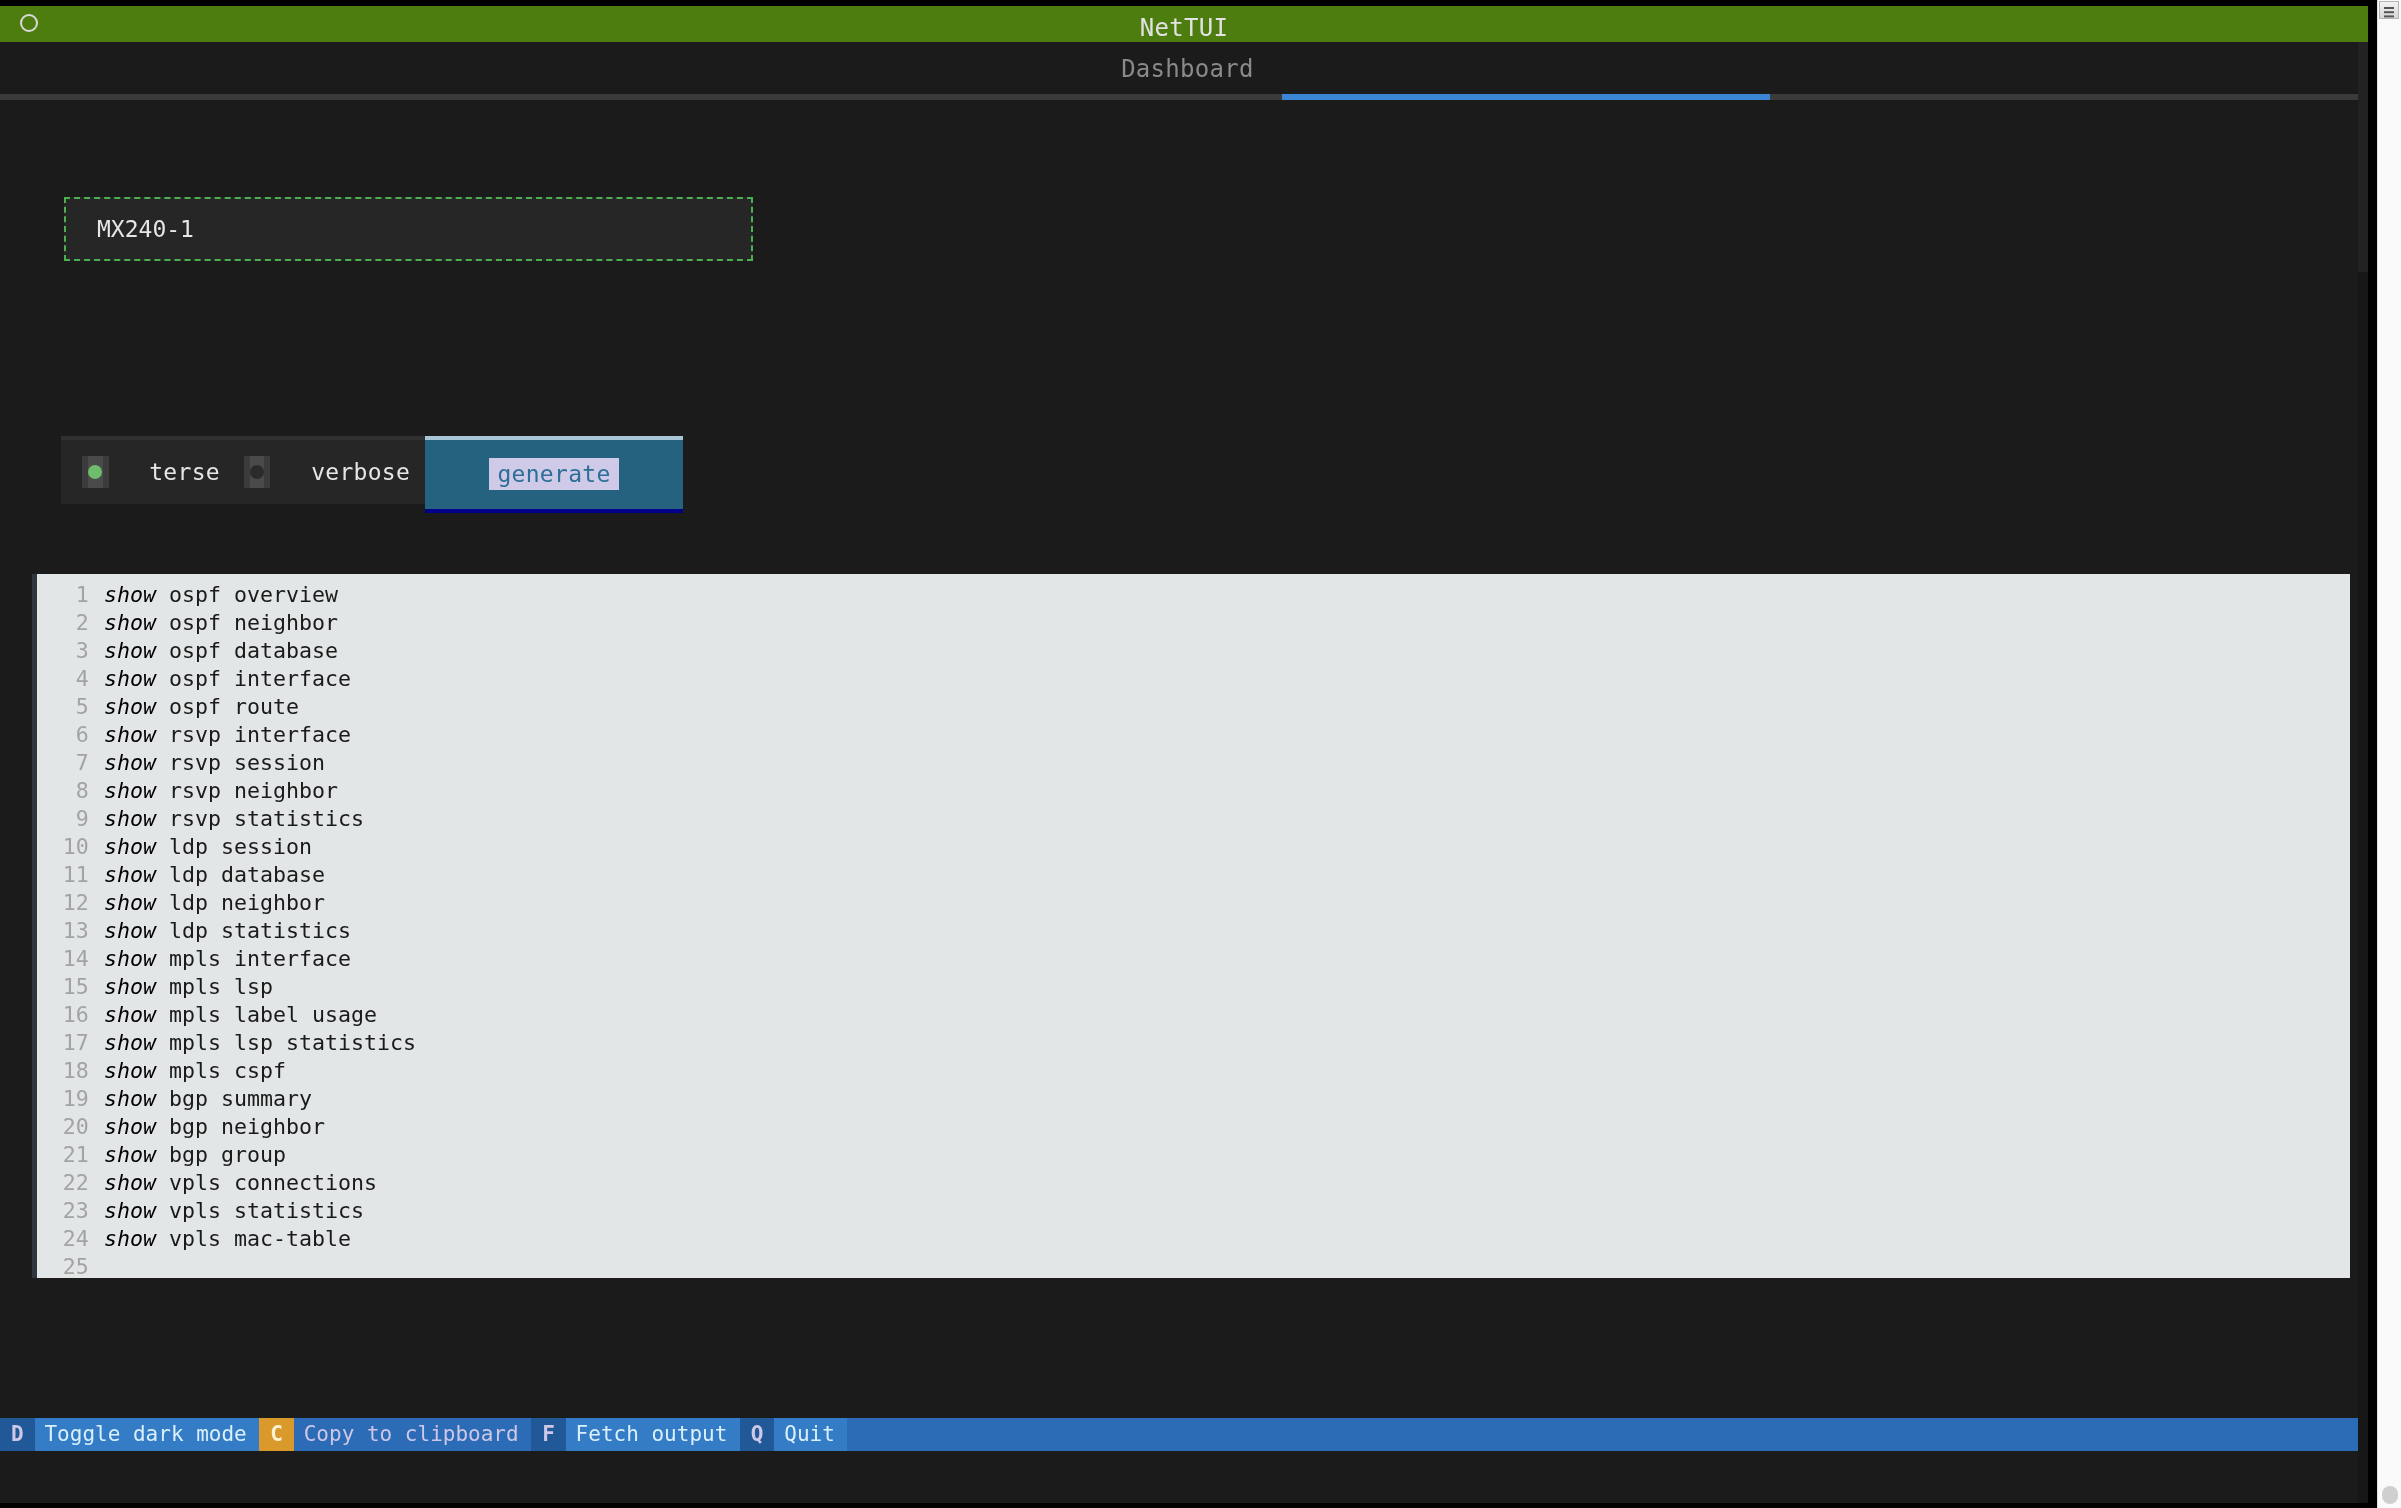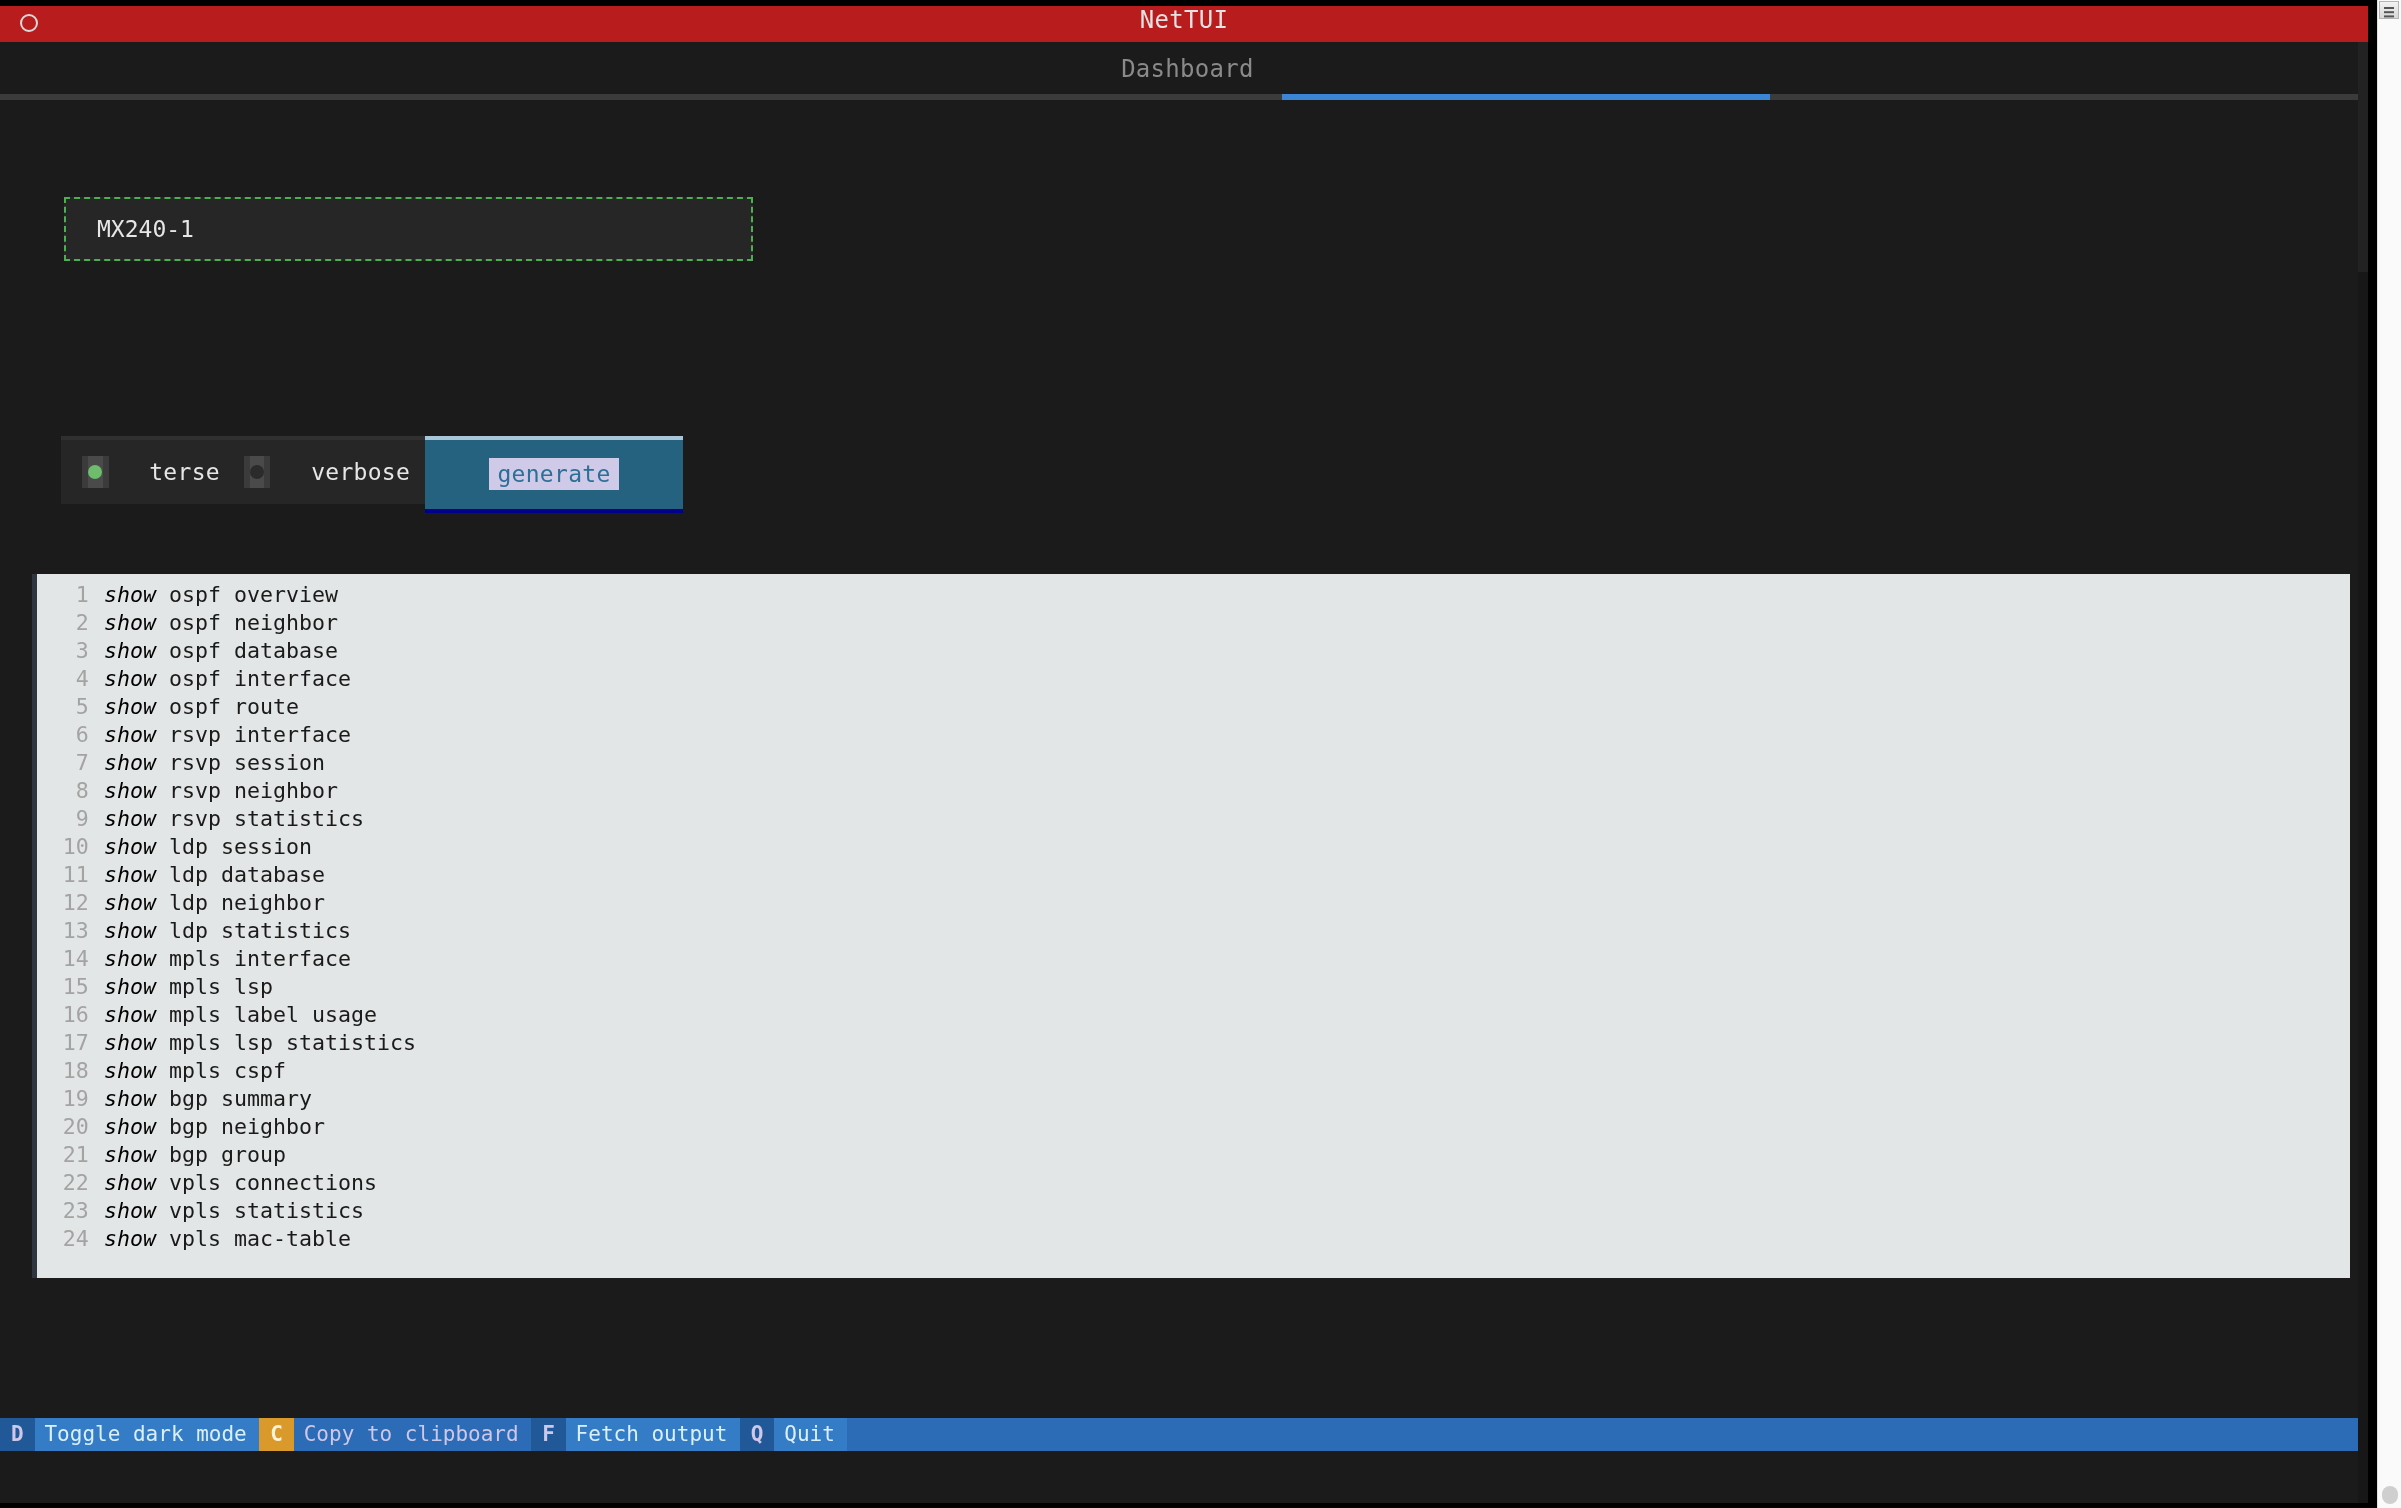--- a/index.html
+++ b/index.html
@@ -60,23 +60,23 @@
     width: 2368px;
     height: 1497px;
     background: #1b1b1b;
     overflow: hidden;
   }
 
   
   #titlebar {
     position: relative;
     height: 36px;
-    background: #b91c1c;
-    display: flex;
-    align-items: flex-start;
+    background: #4d7c0f;
+    display: flex;
+    align-items: flex-end;
     justify-content: center;
   }
   #titlebar .title-text {
     color: #e2e2e2;
     font-size: 24px;
     letter-spacing: 0.3px;
   }
   #titlebar .ring-icon {
     position: absolute;
     left: 19.5px; top: 8.4px;
@@ -367,20 +367,21 @@
             <div class="code-line"><span class="lineno">15</span><span class="kw">show</span><span class="rest"> mpls lsp</span></div>
             <div class="code-line"><span class="lineno">16</span><span class="kw">show</span><span class="rest"> mpls label usage</span></div>
             <div class="code-line"><span class="lineno">17</span><span class="kw">show</span><span class="rest"> mpls lsp statistics</span></div>
             <div class="code-line"><span class="lineno">18</span><span class="kw">show</span><span class="rest"> mpls cspf</span></div>
             <div class="code-line"><span class="lineno">19</span><span class="kw">show</span><span class="rest"> bgp summary</span></div>
             <div class="code-line"><span class="lineno">20</span><span class="kw">show</span><span class="rest"> bgp neighbor</span></div>
             <div class="code-line"><span class="lineno">21</span><span class="kw">show</span><span class="rest"> bgp group</span></div>
             <div class="code-line"><span class="lineno">22</span><span class="kw">show</span><span class="rest"> vpls connections</span></div>
             <div class="code-line"><span class="lineno">23</span><span class="kw">show</span><span class="rest"> vpls statistics</span></div>
             <div class="code-line"><span class="lineno">24</span><span class="kw">show</span><span class="rest"> vpls mac-table</span></div>
+            <div class="code-line"><span class="lineno">25</span><span class="kw"></span><span class="rest"></span></div>
           </div>
       </div>
 
 
       <div id="footer">
           <div class="fkey">D</div>
           <div class="fdesc light">Toggle dark mode</div>
           <div class="fkey hot">C</div>
           <div class="fdesc">Copy to clipboard</div>
           <div class="fkey">F</div>

